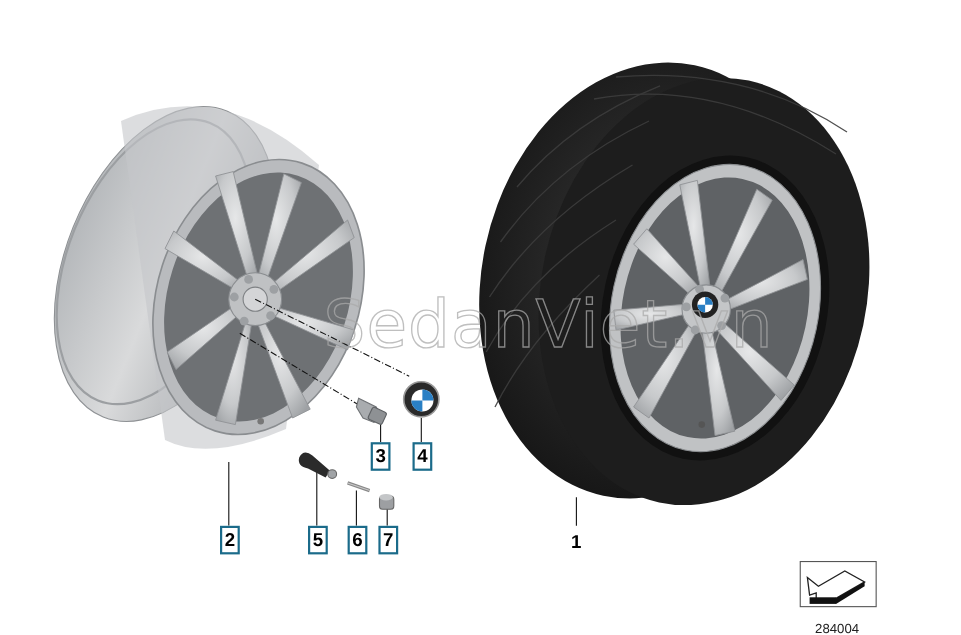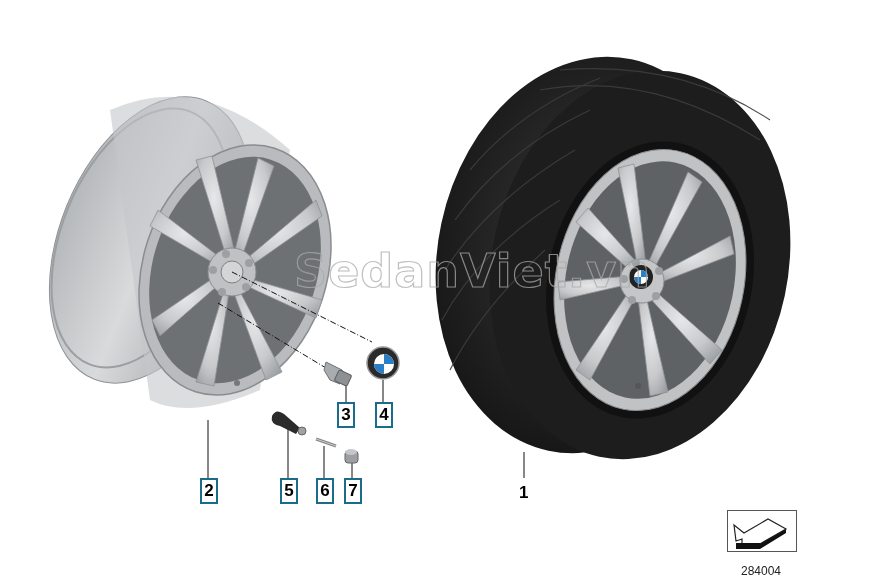--- a/index.html
+++ b/index.html
@@ -3,22 +3,22 @@
 <meta charset="utf-8">
 <style>
   html,body{margin:0;padding:0;background:#ffffff;}
   body{width:874px;height:577px;position:relative;overflow:hidden;font-family:"Liberation Sans",sans-serif;}
   .stage{position:absolute;left:0;top:0;width:874px;height:577px;}
   svg.art{position:absolute;left:0;top:0;}
   .callout{position:absolute;width:14px;height:22px;border:2px solid #1b6b8a;background:#fff;
     display:flex;align-items:center;justify-content:center;font-weight:bold;font-size:17px;color:#000;
     font-family:"Liberation Sans",sans-serif;box-sizing:content-box;cursor:pointer;}
   .plain-label{position:absolute;font-weight:bold;font-size:17px;color:#000;font-family:"Liberation Sans",sans-serif;}
-  .watermark{position:absolute;left:294px;top:244px;font-size:46px;color:transparent;
-    -webkit-text-stroke:1.2px rgba(170,170,170,0.75);letter-spacing:1px;font-family:"DejaVu Sans",sans-serif;font-weight:bold;}
+  .watermark{position:absolute;left:294px;top:260px;font-size:60px;color:transparent;
+    -webkit-text-stroke:1.2px rgba(170,170,170,0.75);letter-spacing:1px;font-family:"DejaVu Sans",sans-serif;}
   .diagram-id{position:absolute;left:741px;top:564px;font-size:12px;color:#222;font-family:"Liberation Sans",sans-serif;}
   .nav-box{position:absolute;left:727px;top:510px;width:68px;height:40px;border:1px solid #555;background:#fff;cursor:pointer;}
 </style>
 </head>
 <body>
 
 <div class="stage">
 
   <svg class="art" width="874" height="577" viewBox="0 0 874 577">
     <defs>

